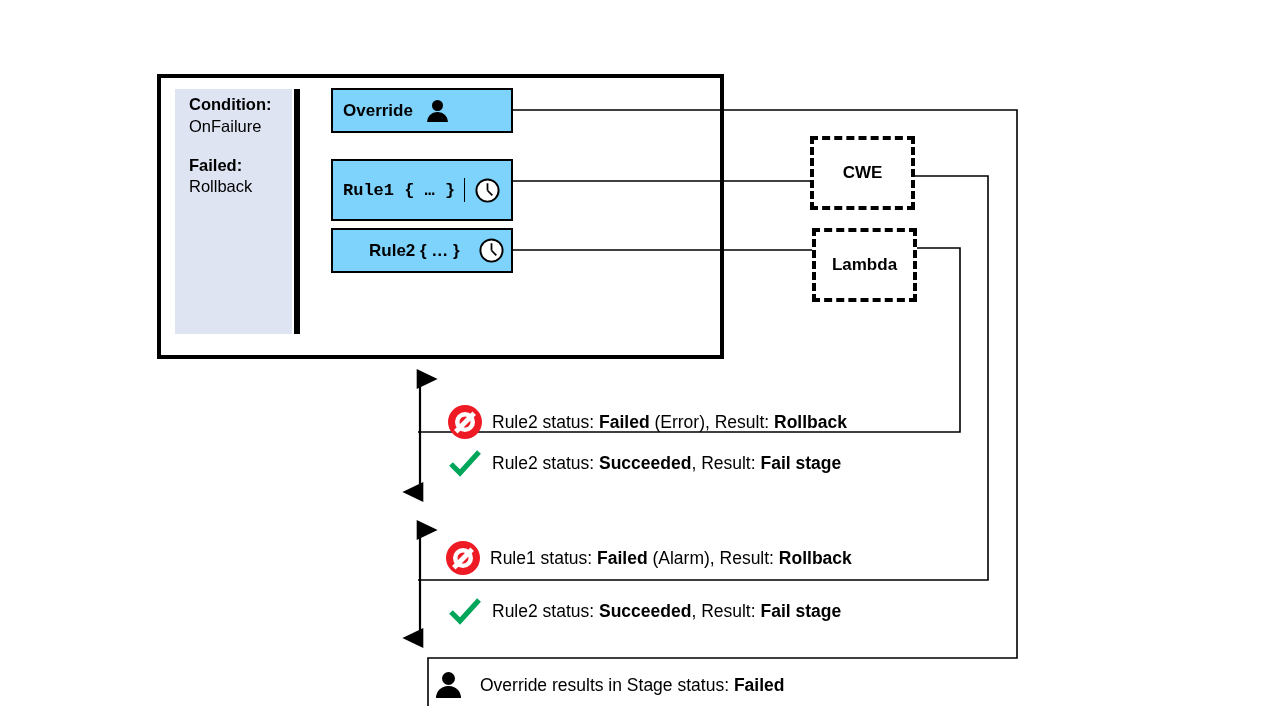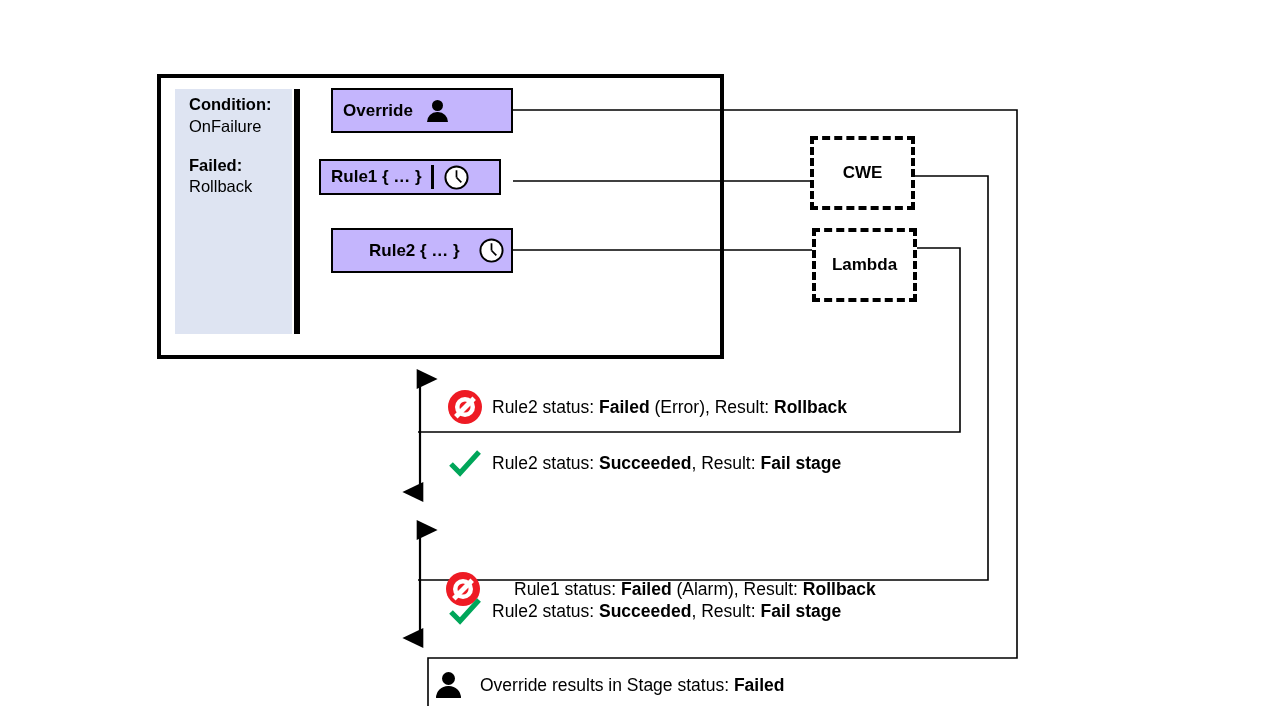--- a/index.html
+++ b/index.html
@@ -16,49 +16,49 @@
 
   .cond-panel{position:absolute;left:175px;top:89px;width:117px;height:245px;
               background:#dee4f2;}
   .cond-bar{position:absolute;left:294px;top:89px;width:6px;height:245px;background:#000;}
   .cond-text{position:absolute;left:189px;top:94px;width:110px;line-height:1.32;}
   .cond-text .k{font-size:16.5px;font-weight:bold;display:block;}
   .cond-text .v{font-size:16.5px;font-weight:normal;display:block;}
   .cond-gap{display:block;height:17px;}
 
   .rule-box{position:absolute;border:2.5px solid #000;box-sizing:border-box;
-            background:#c4b5fd;display:flex;align-items:center;padding:0 10px;}
+            background:#7dd3fc;display:flex;align-items:center;padding:0 10px;}
   .rule-label{font-size:17px;font-weight:bold;white-space:nowrap;}
   .rule-sep{display:inline-block;width:3px;height:24px;background:#000;margin:0 9px;}
 
   #override-box{left:331px;top:88px;width:182px;height:45px;}
-  #rule1-box{left:319px;top:159px;width:182px;height:36px;}
+  #rule1-box{left:331px;top:159px;width:182px;height:62px;font-family:Liberation Mono, monospace;}
   #rule2-box{left:331px;top:228px;width:182px;height:45px;padding-left:36px;}
 
   .person-ico{position:relative;display:inline-block;width:20px;height:21px;margin-left:14px;}
   .person-ico .head{position:absolute;left:5px;top:0;width:11px;height:11px;border-radius:50%;background:#000;}
   .person-ico .body{position:absolute;left:0;top:12px;width:21px;height:10px;background:#000;
                     border-top-left-radius:10px;border-top-right-radius:10px;}
 
   .clock-ico{display:inline-block;width:27px;height:27px;}
 
   .dnode{position:absolute;border:4px dashed #000;box-sizing:border-box;background:#fff;
          display:flex;align-items:center;justify-content:center;}
   .dnode span{font-size:17px;font-weight:bold;white-space:nowrap;}
   #cwe-node{left:810px;top:136px;width:105px;height:74px;}
   #lambda-node{left:812px;top:228px;width:105px;height:74px;}
 
   .msg{position:absolute;display:flex;align-items:center;white-space:nowrap;
        font-size:17.5px;font-weight:normal;}
   .msg b{font-weight:bold;}
   .ico-slot{width:44px;display:flex;align-items:center;justify-content:flex-start;flex:0 0 44px;}
 
-  #m1{left:448px;top:390px;text-align:center;}
+  #m1{left:448px;top:405px;text-align:center;}
   #m2{left:448px;top:449px;}
-  #m3{left:446px;top:572px;gap:24px;}
+  #m3{left:446px;top:541px;}
   #m4{left:448px;top:597px;}
   #m5{left:436px;top:672px;}
 
   .no-ico{width:34px;height:34px;border-radius:50%;background:#ee1b24;position:relative;}
   .no-ico::before{content:"";position:absolute;left:7px;top:7px;width:20px;height:20px;
                   border-radius:50%;border:0;background:transparent;
                   box-shadow:inset 0 0 0 4.5px #ffffff;}
   .no-ico::after{content:"";position:absolute;left:4px;top:14.5px;width:26px;height:5px;
                  background:#ffffff;transform:rotate(-45deg);transform-origin:50% 50%;}
 

